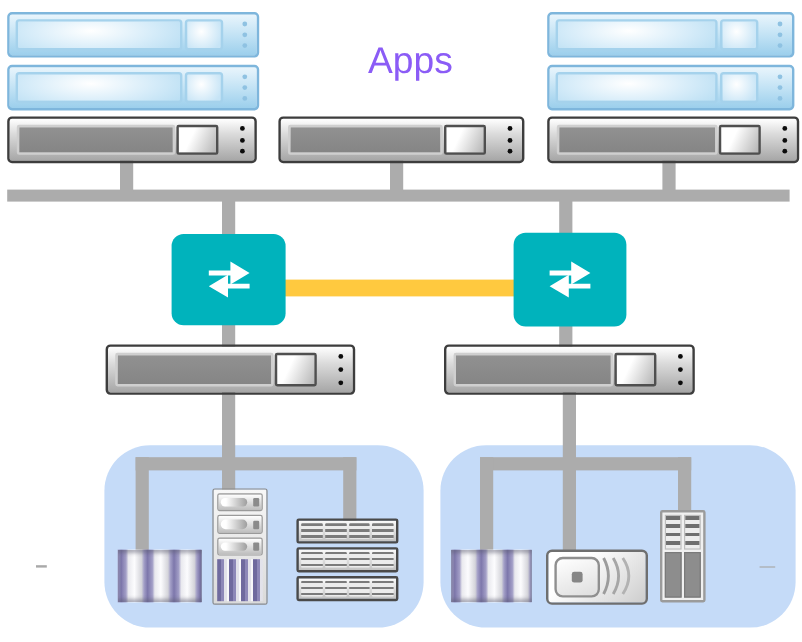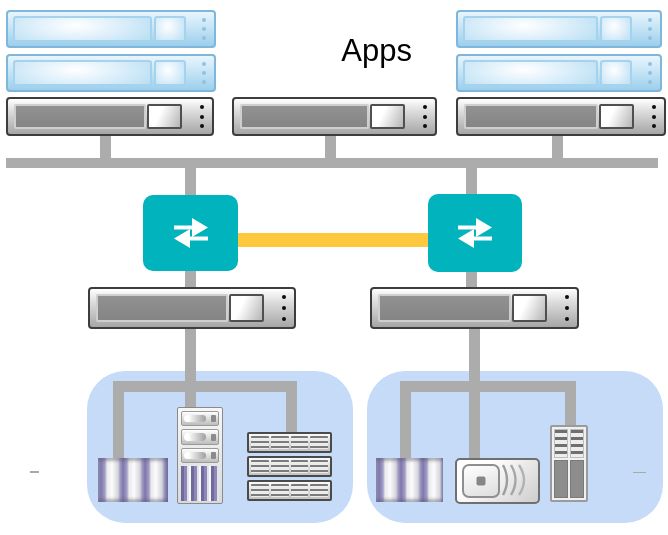--- a/index.html
+++ b/index.html
@@ -81,22 +81,22 @@
   .subsys-arcs{position:absolute;left:52%;top:3px;bottom:3px;}
 
   
   .cabinet{position:absolute;z-index:2;border:2px solid #9b9b9b;border-radius:2px;background:#f0f0f0;
     display:flex;gap:2px;padding:2px;box-sizing:border-box;}
   .cab-col{flex:1;display:flex;flex-direction:column;gap:2px;}
   .cab-slats{height:27px;border:1px solid #bdbdbd;
     background:repeating-linear-gradient(180deg,#6f6f6f 0 3px,#ededed 3px 7px);}
   .cab-panel{flex:1;background:#8d8d8d;border:1px solid #7a7a7a;}
 
-  .apps-label{position:absolute;left:272px;top:33px;width:140px;text-align:right;z-index:2;
-    font-size:31px;color:#000000;}
+  .apps-label{position:absolute;left:272px;top:33px;width:140px;text-align:center;z-index:2;
+    font-size:31px;color:#8b5cf6;}
 
   .tick{position:absolute;background:#a9a9a9;z-index:0;}
 </style>
 </head>
 <body>
 
 <div class="diagram">
 
   <div class="apps-label">Apps</div>
 

